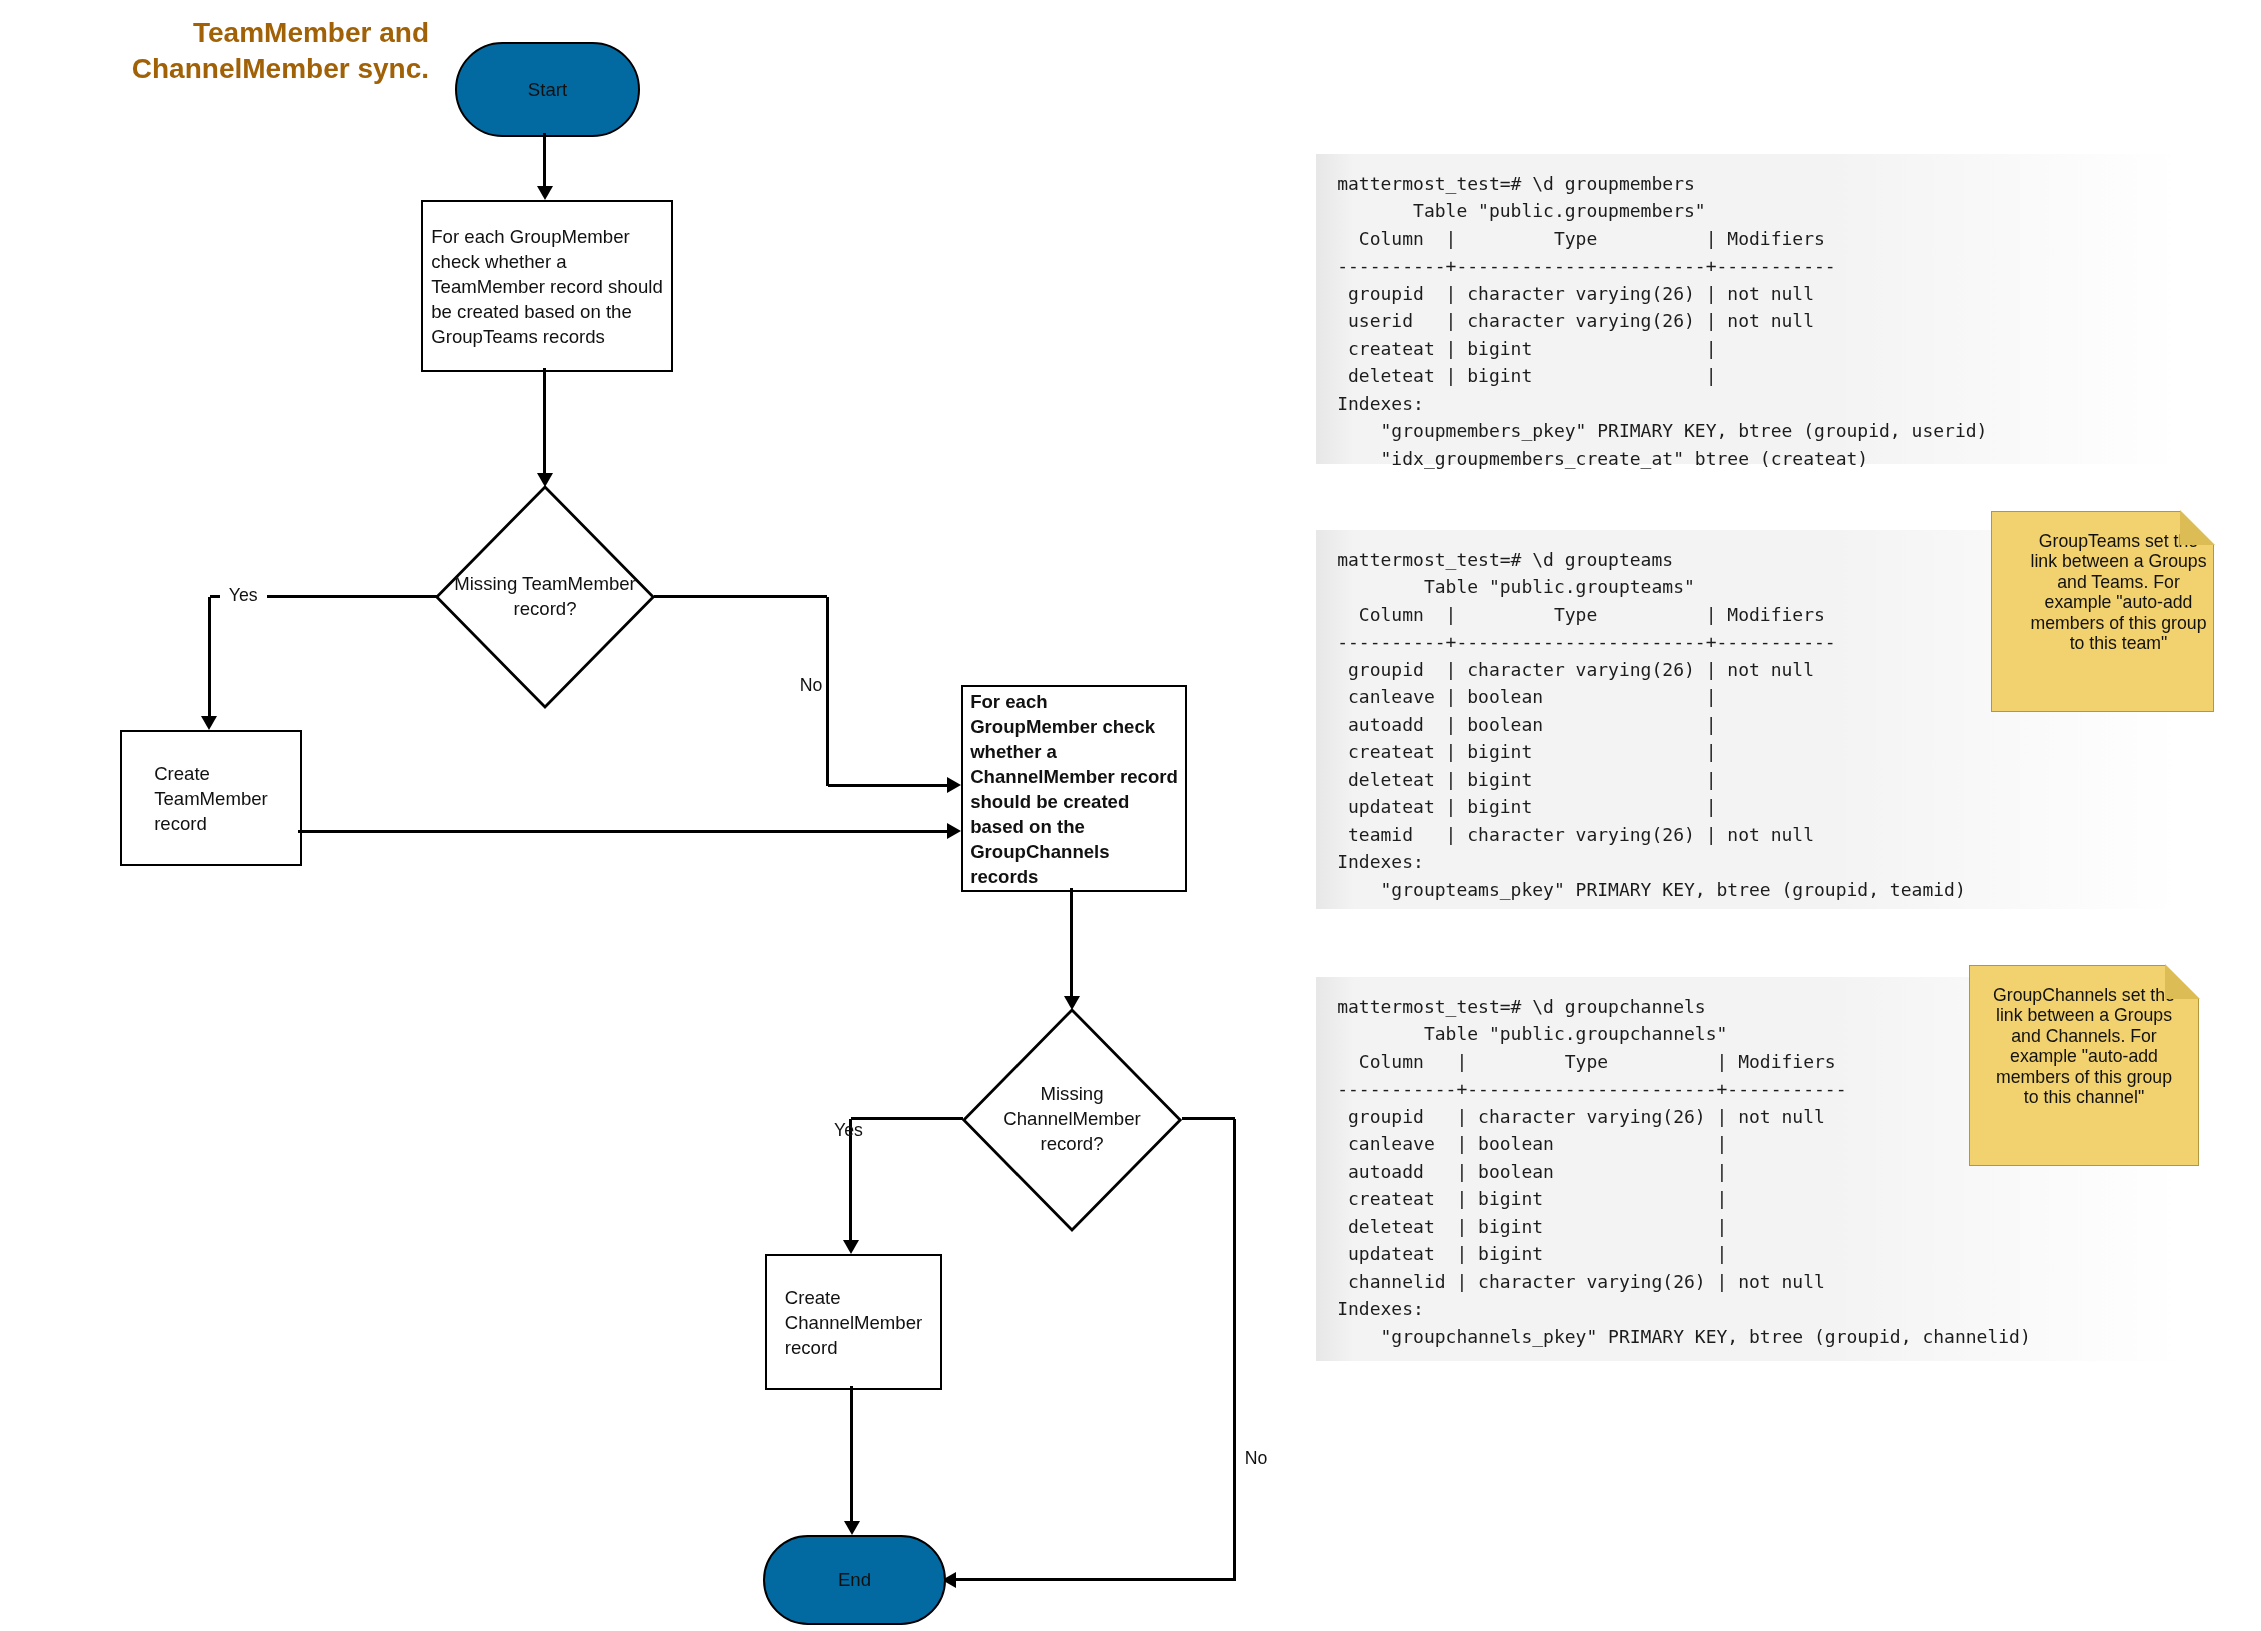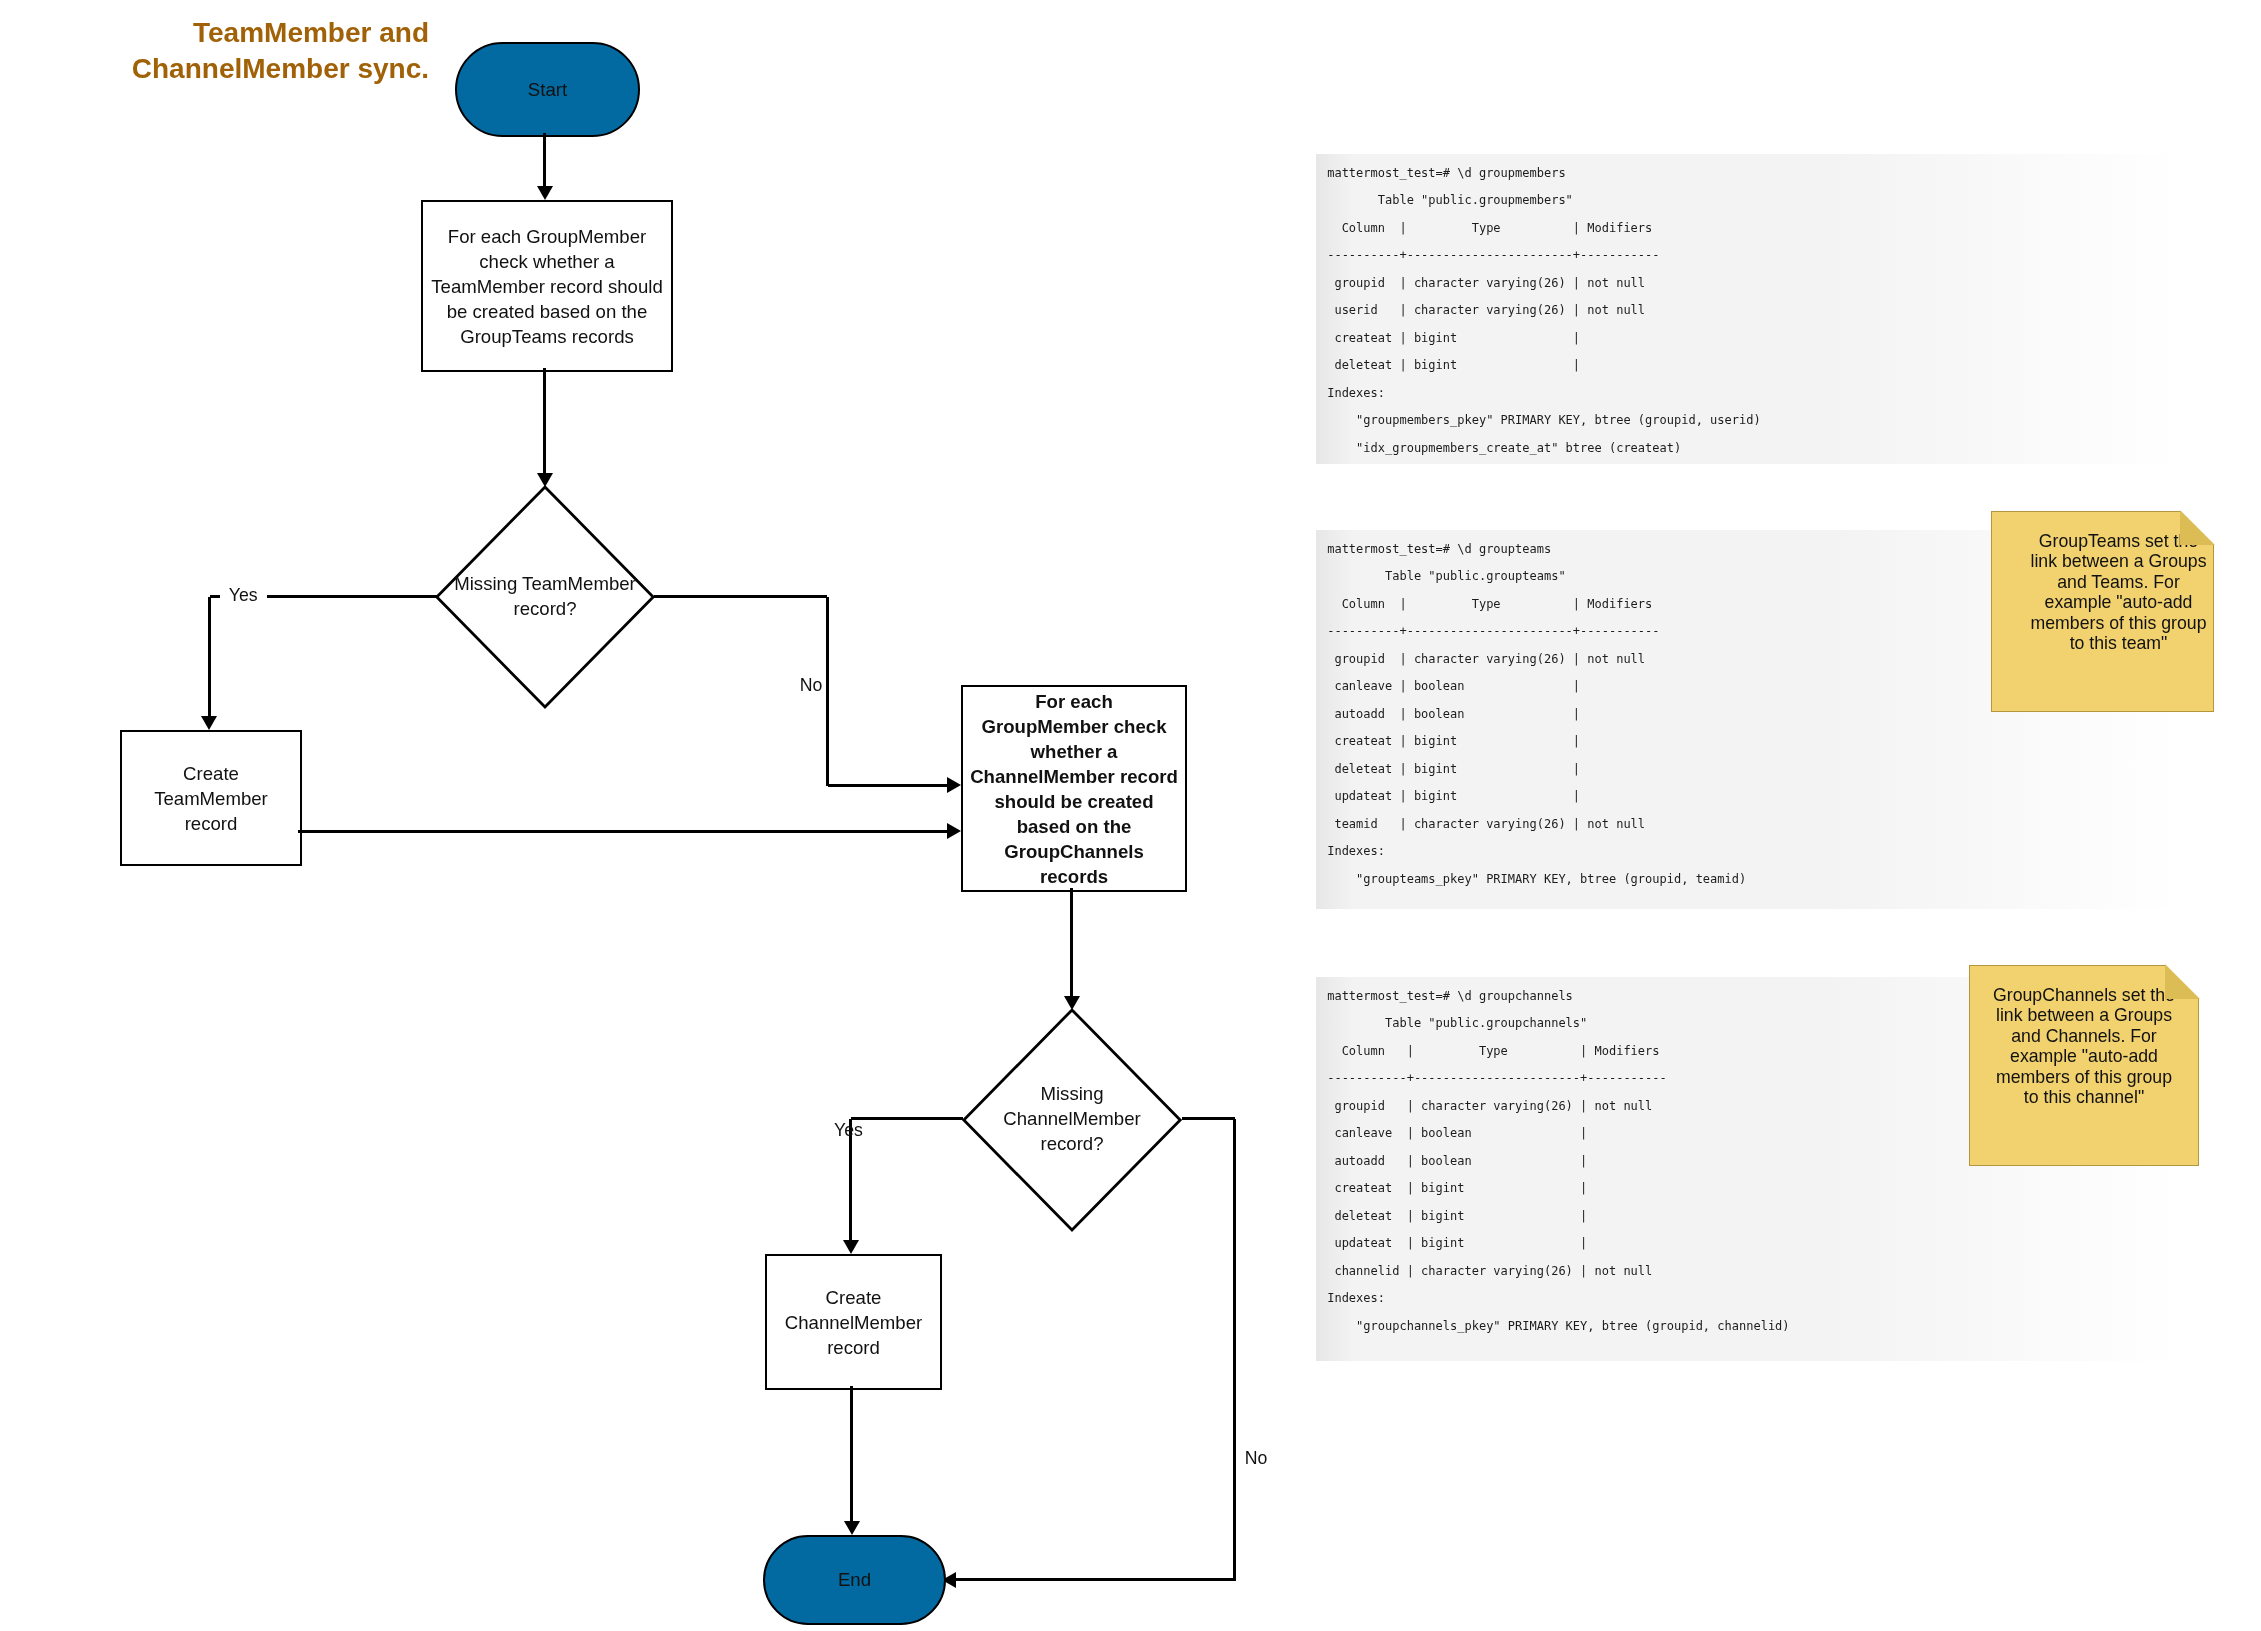--- a/index.html
+++ b/index.html
@@ -4,21 +4,21 @@
 <style>
   html,body{margin:0;padding:0;background:#ffffff;}
   #canvas{position:relative;width:2262px;height:1631px;background:#ffffff;overflow:hidden;
           font-family:"Liberation Sans", sans-serif;color:#111;}
 
   
   .terminal{position:absolute;background:#0369a1;border:2.8px solid #000;border-radius:56px;
             display:flex;align-items:center;justify-content:center;font-size:18.6px;}
   .process{position:absolute;background:#fff;border:2.8px solid #000;
            display:flex;align-items:center;justify-content:center;
-           text-align:center;font-size:18.6px;line-height:25px;white-space:pre-line;}
+           font-size:18.6px;line-height:25px;white-space:pre-line;}
   .diamond-svg{position:absolute;}
   .diamond-text{position:absolute;text-align:center;font-size:18.6px;line-height:25px;
                 white-space:pre-line;}
 
   
   .hline,.vline{position:absolute;background:#000;}
   .hline{height:2.8px;}
   .vline{width:2.8px;}
   .ah-down{position:absolute;width:0;height:0;
            border-left:8.4px solid transparent;border-right:8.4px solid transparent;
@@ -38,22 +38,22 @@
         display:flex;align-items:flex-start;justify-content:center;}
   .note-inner{width:100%;padding-top:13px;}
   .fold{position:absolute;top:-1.9px;right:-1.9px;width:0;height:0;
         border-style:solid;border-width:0 35px 35px 0;
         border-color:#ffffff #ffffff #dcbc55 #dcbc55;}
 
   
   .code{position:absolute;left:1316px;width:940px;
         background:linear-gradient(to right,#e7e7e7 0,#f3f3f3 4%,#f3f3f3 55%,#ffffff 92%);
         padding:5.6px 0 0 11.2px;box-sizing:border-box;}
-  .code pre{margin:0;font-family:"DejaVu Sans Mono", monospace;
-            font-size:12px;line-height:27.5px;color:#1c1c1c;}
+  .code pre{margin:10px;font-family:"DejaVu Sans Mono", monospace;
+            font-size:18px;line-height:27.5px;color:#1c1c1c;}
 
   
   .page-title{position:absolute;left:37px;top:15px;width:392px;text-align:right;
               font-size:28px;line-height:36px;font-weight:bold;white-space:pre-line;color:#a16207;}
 </style>
 </head>
 <body>
 
 <div id="canvas">
 

